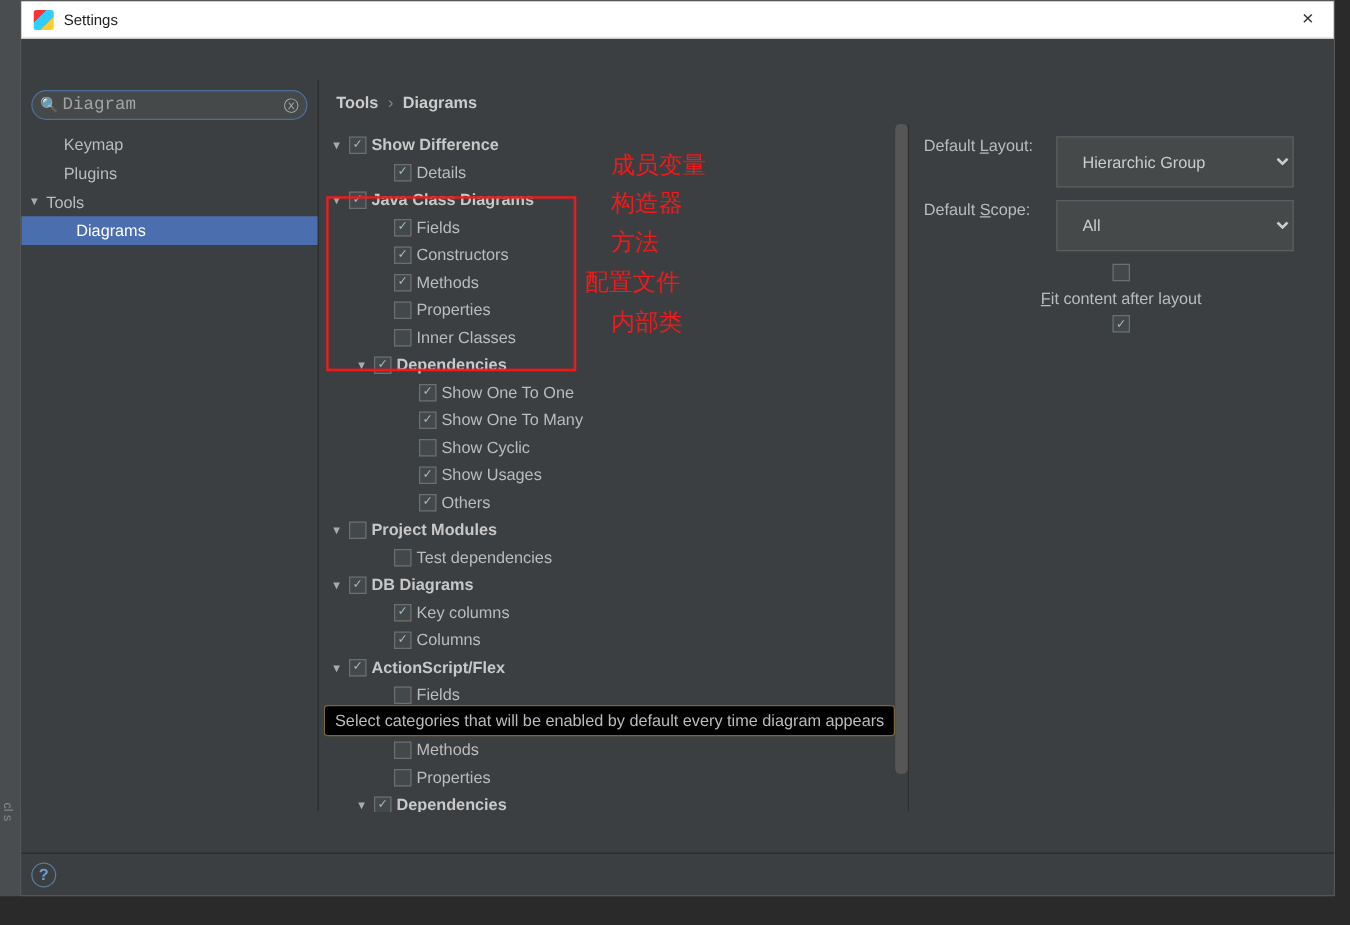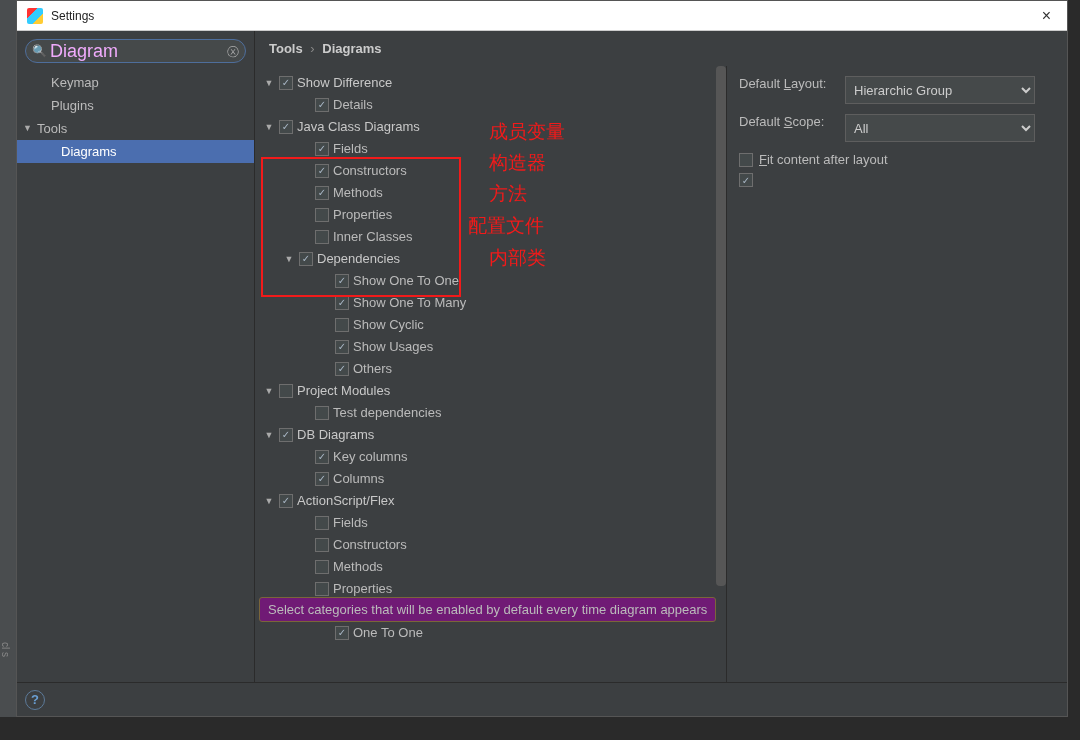--- a/index.html
+++ b/index.html
@@ -1,50 +1,50 @@
 <!DOCTYPE html>
 <html><head>
 <meta charset="utf-8">
 <style>
   * { box-sizing: border-box; font-family: "Segoe UI", Arial, sans-serif; }
   html, body { margin:0; padding:0; width:1080px; height:740px; background:#2a2a2a; }
-  .window { position:absolute; left:16px; top:0; width:1052px; height:717px; background:#3c3f41; border:1px solid #555; display:flex; flex-direction:column; }
+  .window { position:absolute; left:16px; top:0; width:1052px; height:717px; background:#3c3f41; border:1px solid #555; display:flex; flex-direction:column;gap:33px; }
   .titlebar { height:30px; background:#fff; color:#000; display:flex; align-items:center; justify-content:space-between; padding:0 10px; border-bottom:1px solid #ccc; }
   .titlebar-left { display:flex; align-items:center; gap:8px; }
   .app-icon { width:16px; height:16px; background:linear-gradient(135deg,#f33 0 33%,#3cf 33% 66%,#fc3 66% 100%); border-radius:2px; }
   .title-text { font-size:12px; color:#222; }
   .close-btn { font-size:16px; color:#333; cursor:pointer; padding:0 6px; }
   .body { flex:1; display:flex; background:#3c3f41; overflow:hidden; position:relative; }
   .sidebar { width:238px; border-right:1px solid #2b2b2b; display:flex; flex-direction:column; }
   .searchbox { margin:8px; position:relative; border:1px solid #4e6e9c; border-radius:12px; height:24px; display:flex; align-items:center; padding:0 28px 0 22px; background:#45494a; }
   .search-icon { position:absolute; left:6px; top:4px; color:#aaa; font-size:12px; }
   .clear-icon { position:absolute; right:6px; top:4px; color:#aaa; font-size:12px; }
-  .search-input { background:transparent; border:none; outline:none; color:#f0abfc; font-size:18px; width:100%; }
+  .search-input { background:transparent; border:none; outline:none; color:#a3a3a3; font-size:14px; width:100%;font-family:Liberation Mono, monospace; }
   .side-item { padding:4px 8px 4px 20px; font-size:13px; color:#bbb; cursor:pointer; }
   .side-item.expandable { position:relative; }
   .side-item .arrow { position:absolute; left:6px; top:6px; font-size:9px; color:#aaa; }
   .side-sub { padding-left:34px; }
   .side-item.selected { background:#4b6eaf; color:#fff; }
   .main { flex:1; display:flex; flex-direction:column; position:relative; }
   .breadcrumb { padding:10px 14px; color:#ccc; font-size:13px; font-weight:bold; }
   .breadcrumb span.sep { color:#888; padding:0 4px; font-weight:normal; }
   .content { flex:1; display:flex; overflow:hidden; position:relative; }
   .tree-pane { width:472px; border-right:1px solid #2b2b2b; overflow-y:auto; padding:6px 0 60px; position:relative; }
   .tree-row { display:flex; align-items:center; font-size:13px; color:#bbb; padding:2px 0; line-height:18px; }
   .tree-row .arrow { width:12px; font-size:9px; color:#aaa; text-align:center; }
   .tree-row .chk { width:14px; height:14px; margin:0 4px; display:inline-flex; align-items:center; justify-content:center; border:1px solid #6e6e6e; background:#43494a; font-size:10px; color:#ccc; }
   .tree-row .chk.on::after { content:"✓"; color:#a9b7c6; }
-  .tree-row .lbl.bold { font-weight:normal; color:#c8c8c8; }
+  .tree-row .lbl.bold { font-weight:bold; color:#c8c8c8; }
   .i0{padding-left:8px}.i1{padding-left:28px}.i2{padding-left:56px}.i3{padding-left:76px}
-  .hint-box { position:absolute; left:4px; bottom:60px; border:1px solid #7a663a; border-radius:3px; padding:4px 8px; font-size:13px; color:#bbb; background:#701a75;text-align:center; }
+  .hint-box { position:absolute; left:4px; bottom:60px; border:1px solid #7a663a; border-radius:3px; padding:4px 8px; font-size:13px; color:#bbb; background:#000000;text-align:center; }
   .right-pane { flex:1; padding:10px 12px; font-size:13px; color:#bbb; }
   .form-row { display:flex; gap:10px; margin-bottom:10px; }
   .form-row label { width:96px; }
-  select { background:#45494a; border:1px solid #5e5e5e; color:#ccc; font-size:13px; padding:2px 4px; width:190px; height:28px; }
-  .chk-row { display:flex; align-items:center; gap:6px; margin-top:6px; }
+  select { background:#45494a; border:1px solid #5e5e5e; color:#ccc; font-size:13px; padding:2px 16px; width:190px; height:41px; }
+  .chk-row { display:flex; align-items:center; gap:6px; margin-top:6px;flex-direction:column; }
   .chk-row .chk { width:14px; height:14px; border:1px solid #6e6e6e; background:#43494a; display:inline-flex; align-items:center; justify-content:center; font-size:10px; }
   .chk-row .chk.on::after { content:"✓"; color:#a9b7c6; }
   .scrollbar { position:absolute; right:0; top:0; width:10px; height:570px; background:#3c3f41; }
   .thumb { position:absolute; right:0; top:0; width:10px; height:520px; background:#565656; border-radius:4px; }
   .bottom-bar { height:34px; border-top:1px solid #2b2b2b; display:flex; align-items:center; padding-left:8px; }
   .help-icon { width:20px; height:20px; border:1px solid #5c7a99; border-radius:50%; display:flex; align-items:center; justify-content:center; color:#6a9fd4; font-size:13px; font-weight:bold; cursor:pointer; }
   .ann { position:absolute; color:#f21a1a; font-size:19px; font-family:"Microsoft YaHei","SimSun",sans-serif; }
   .redbox { position:absolute; border:2px solid #f21a1a; }
   .leftbar { position:absolute; left:0; top:0; width:16px; height:717px; background:#4a4d4f; }
   .leftbar-text { position:absolute; left:0; bottom:60px; color:#888; font-size:10px; writing-mode:vertical-rl; }

